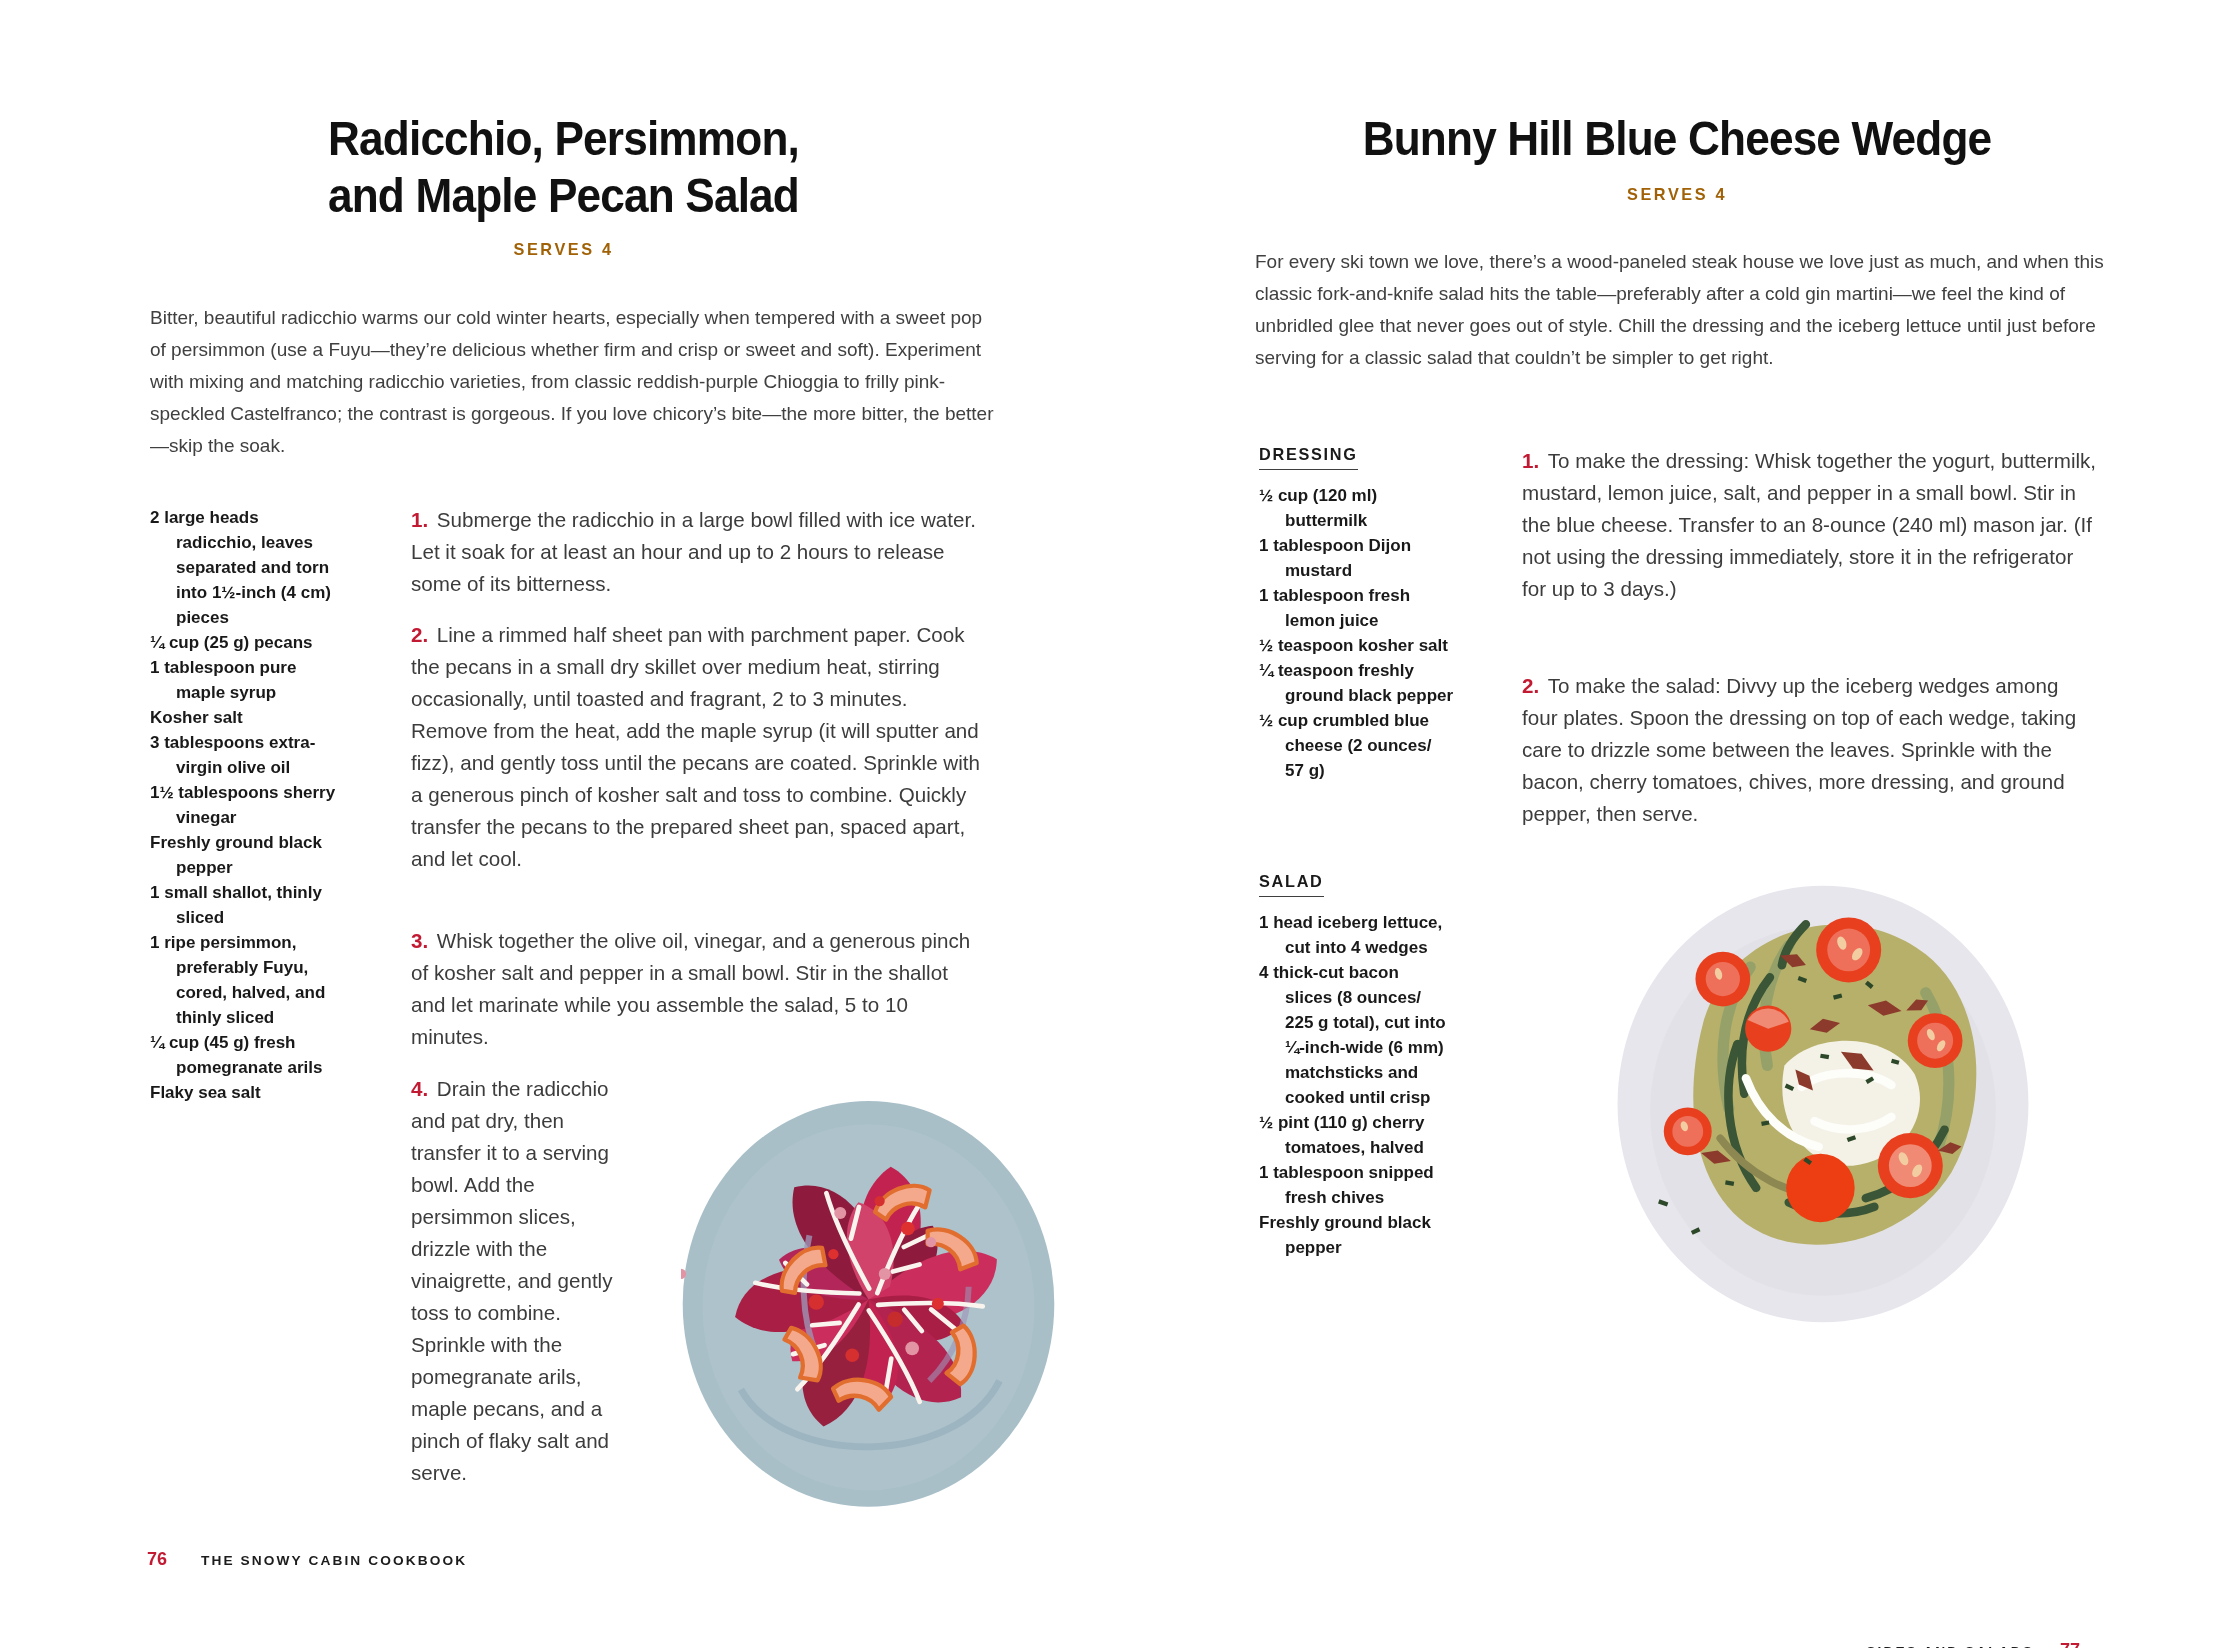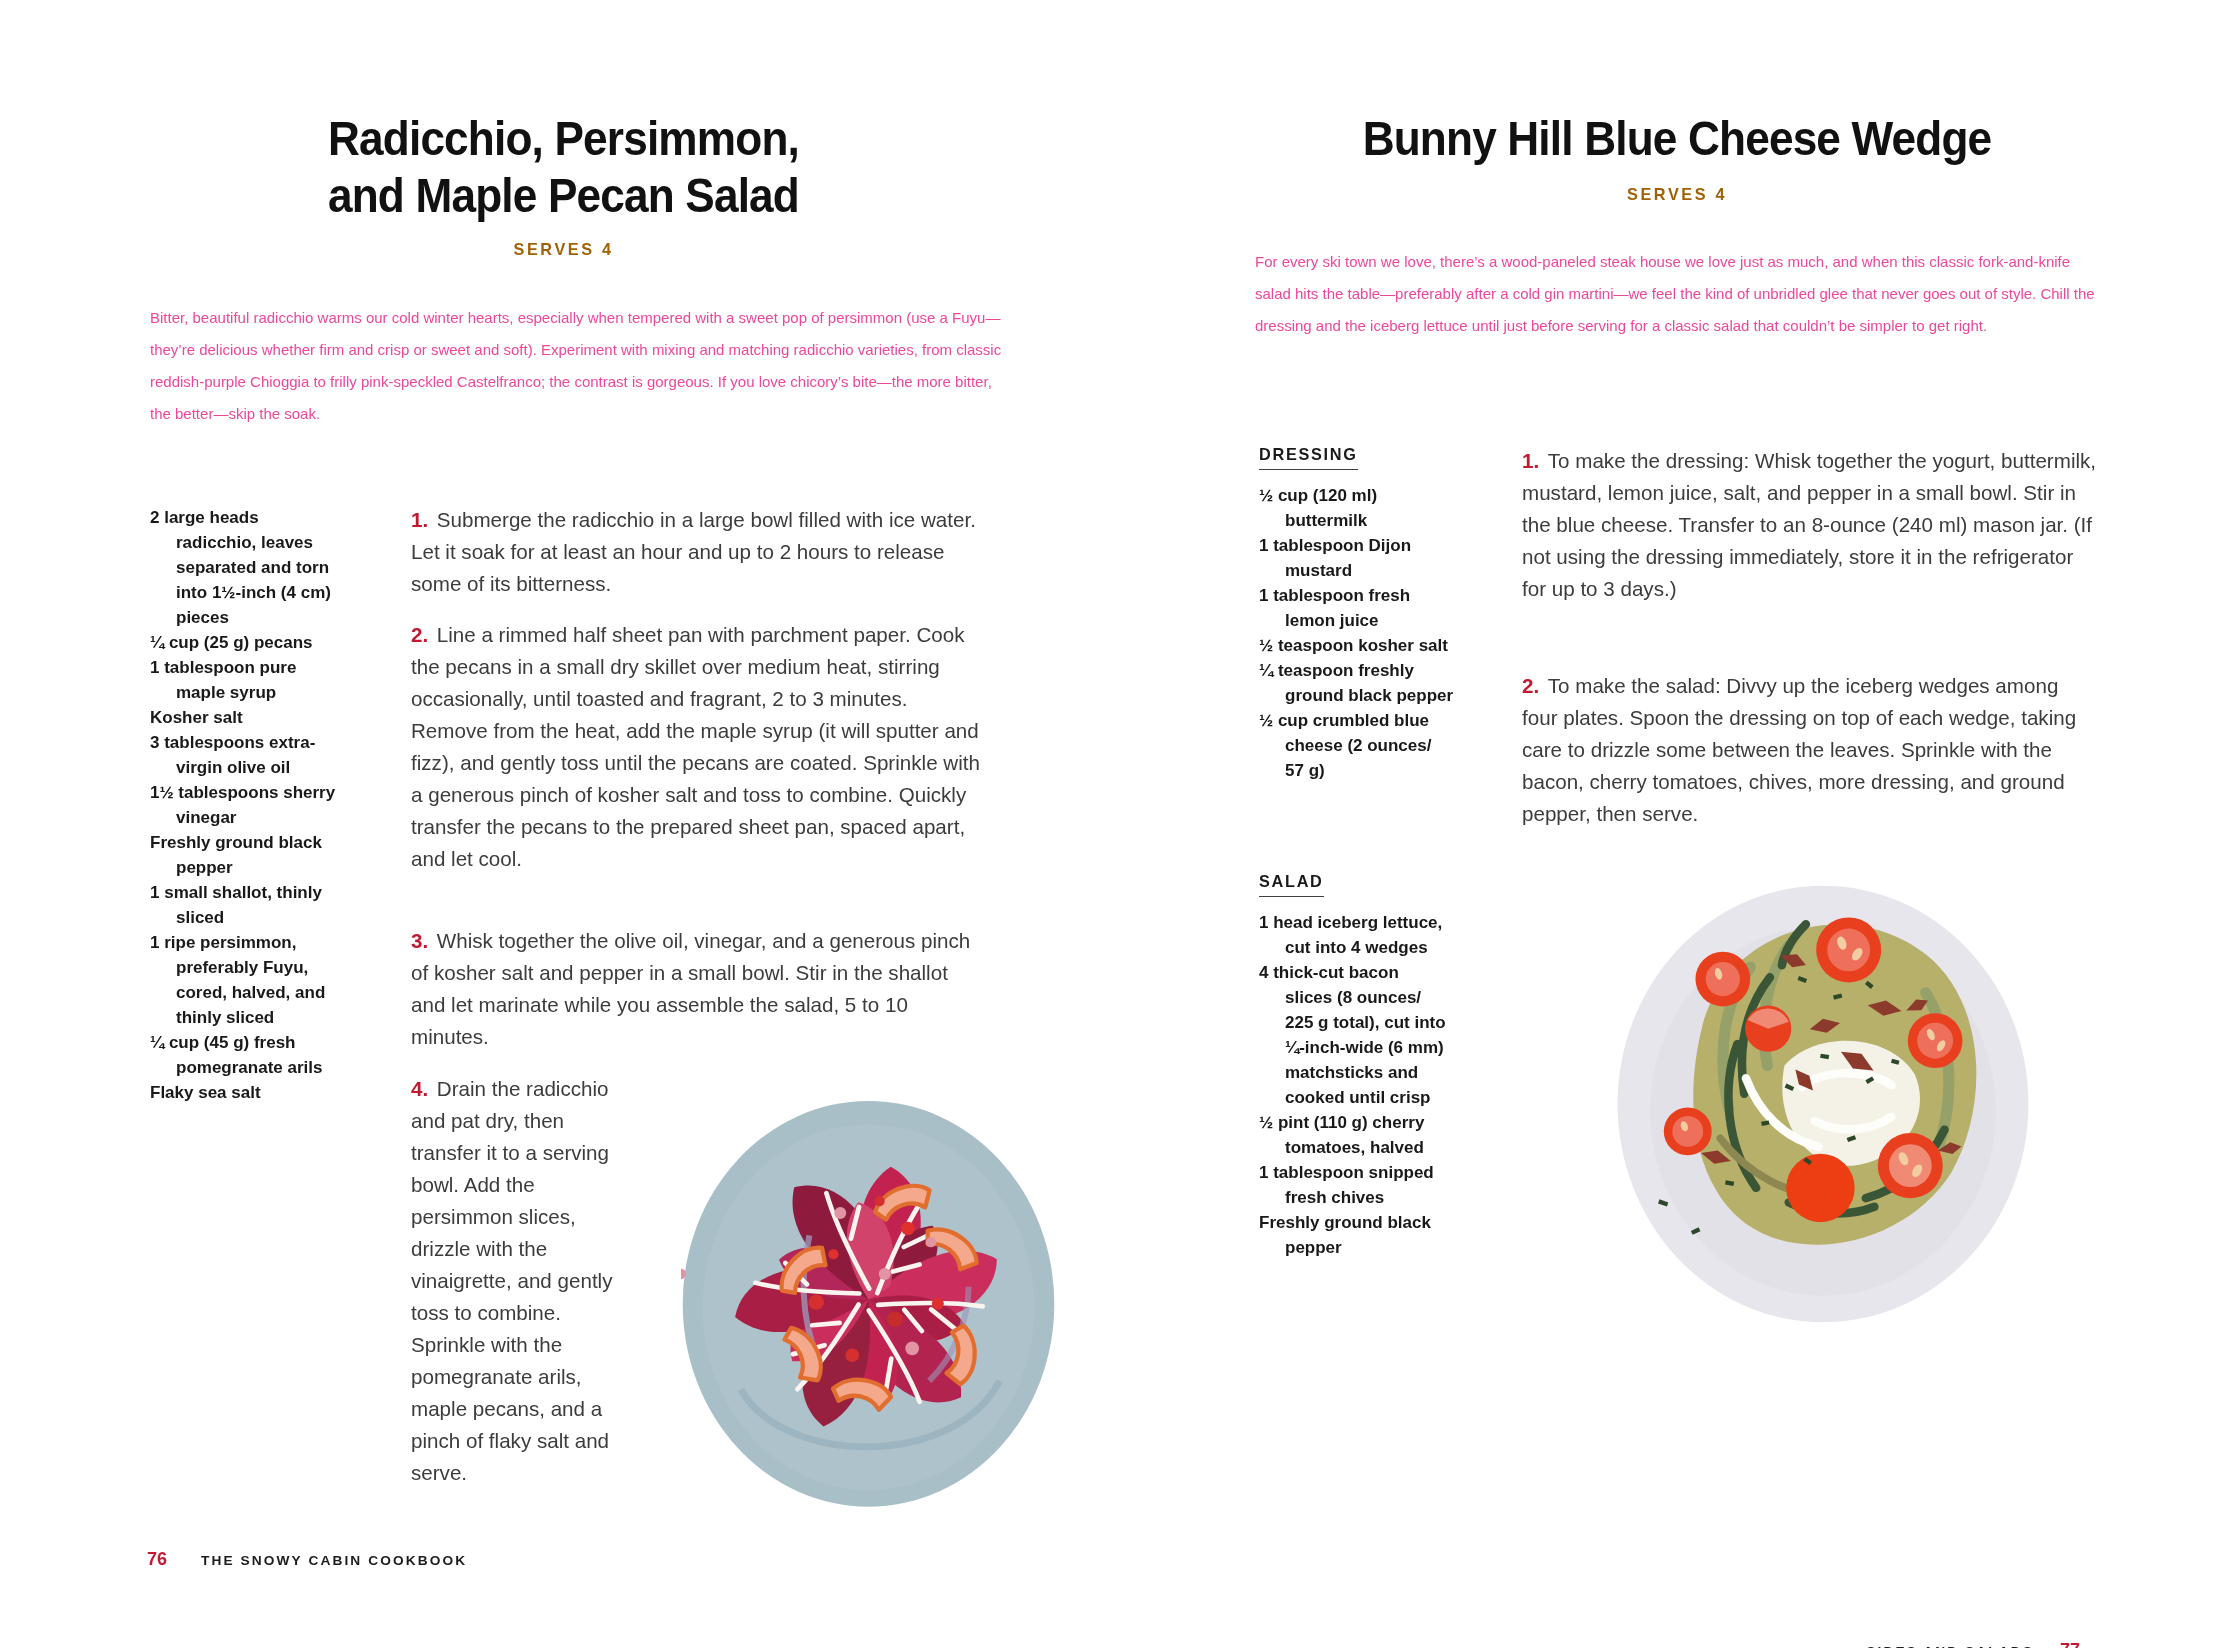--- a/index.html
+++ b/index.html
@@ -2,21 +2,21 @@
 <html style="font-size:13.7px"><head>
 <meta charset="utf-8">
 <style>
   html,body{margin:0;padding:0;background:#ffffff;}
   .spread{position:relative;width:2227px;height:1648px;background:#ffffff;overflow:hidden;
           font-family:"Liberation Sans",sans-serif;color:#2e2e2e;}
   .abs{position:absolute;}
   .recipe-title{font-weight:bold;font-size:48px;line-height:57px;letter-spacing:-0.9px;color:#111;
                 text-align:center;white-space:pre-line;transform:scaleX(.92);transform-origin:50% 0;}
   .serves{font-weight:bold;font-size:16.3px;letter-spacing:2.6px;color:#a16207;text-align:center;}
-  .intro{font-size:15px;line-height:32px;color:#ec4899;}
+  .intro{font-size:19px;line-height:32px;color:#404040;}
   .ing-list{list-style:none;margin:0;padding:0;font-weight:bold;font-size:17px;line-height:25px;color:#191919;}
   .ing-list li{padding-left:26px;text-indent:-26px;white-space:pre-line;}
   .section-head{display:inline-block;font-weight:bold;font-size:16.3px;letter-spacing:1.7px;color:#1a1a1a;
                 padding-bottom:5.1px;border-bottom:1.7px solid #3f3f3f;}
   .step{font-size:20.6px;line-height:32px;color:#3c3c3c;margin:0;}
   .step-num{color:#c21a32;font-weight:bold;margin-right:8.6px;}
   .footer-row{display:flex;align-items:baseline;gap:34px;}
   .page-num{font-weight:bold;font-size:18px;color:#c21a32;}
   .footer-title{font-weight:bold;font-size:13.7px;letter-spacing:2.1px;color:#1c1c1c;}
   svg{display:block;}

